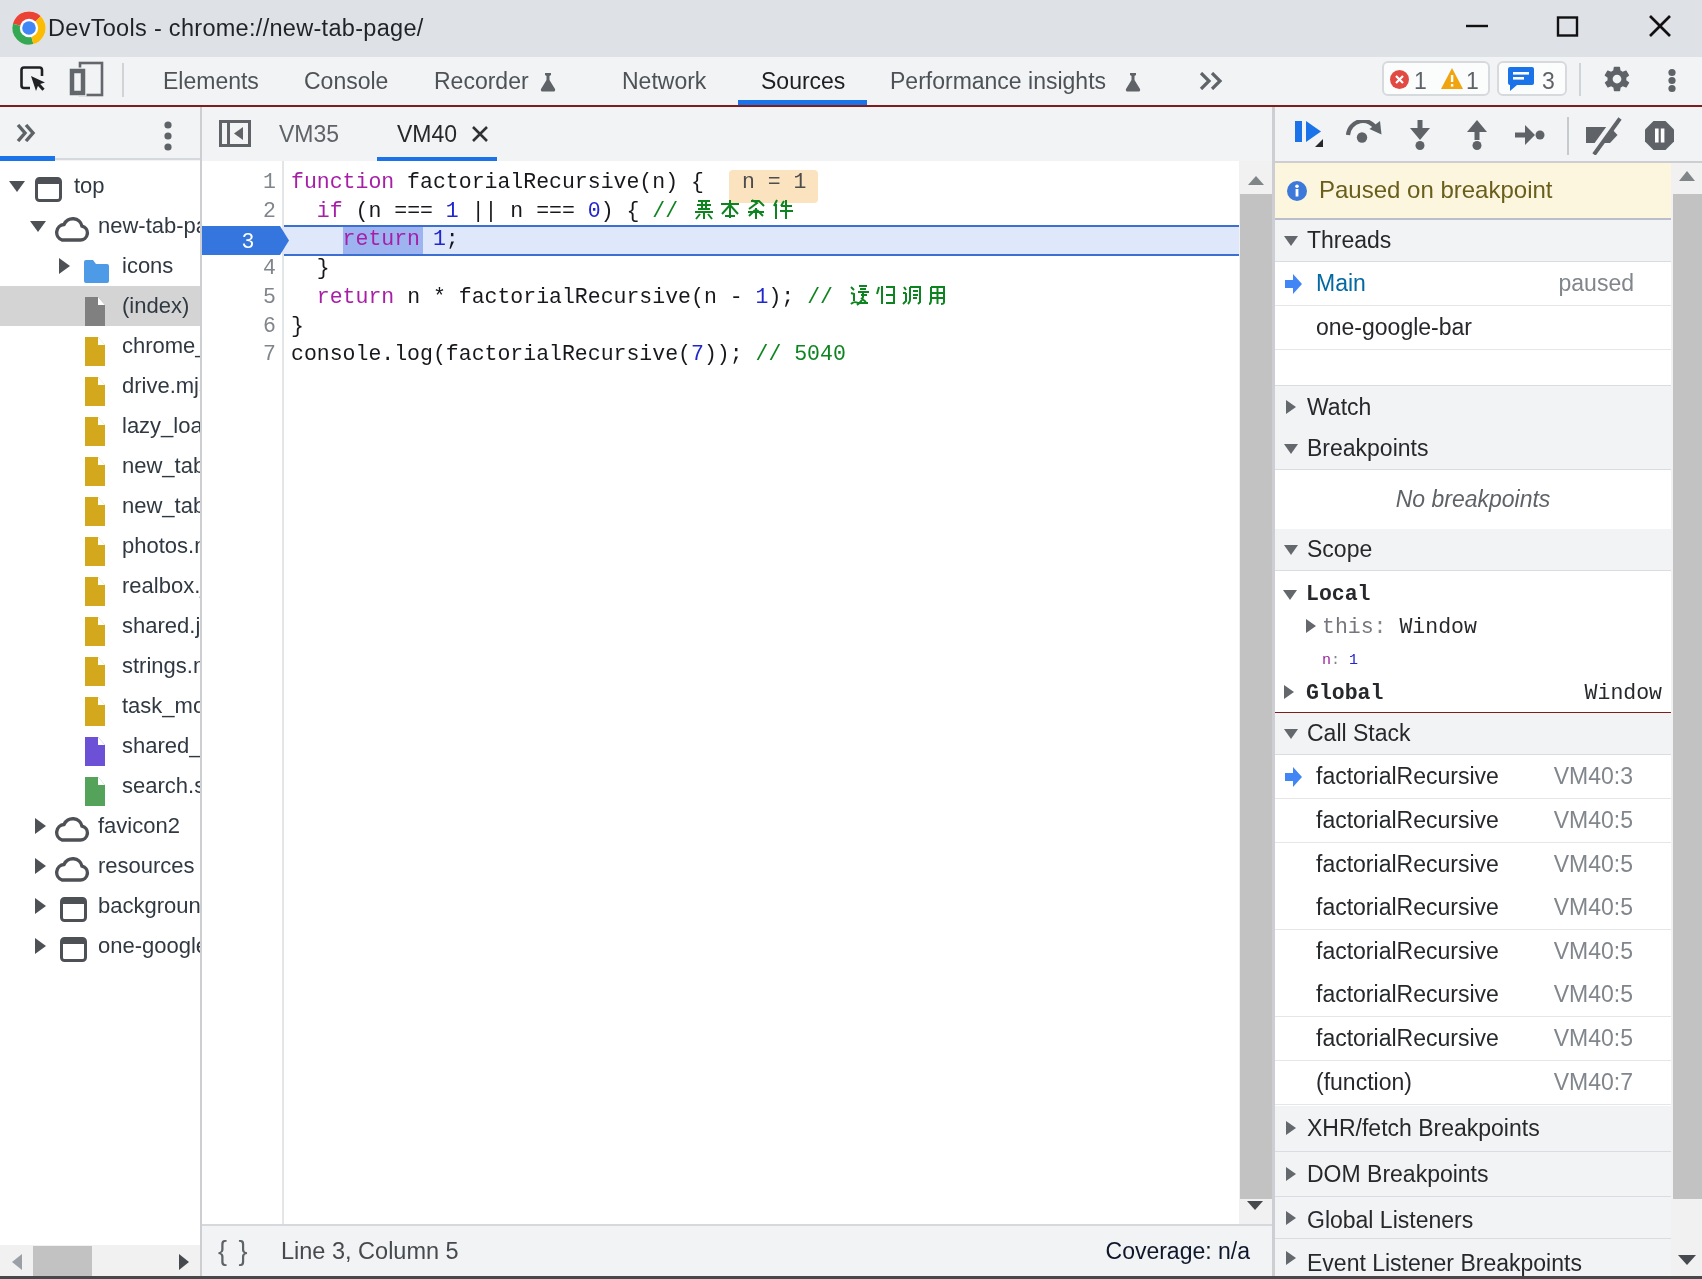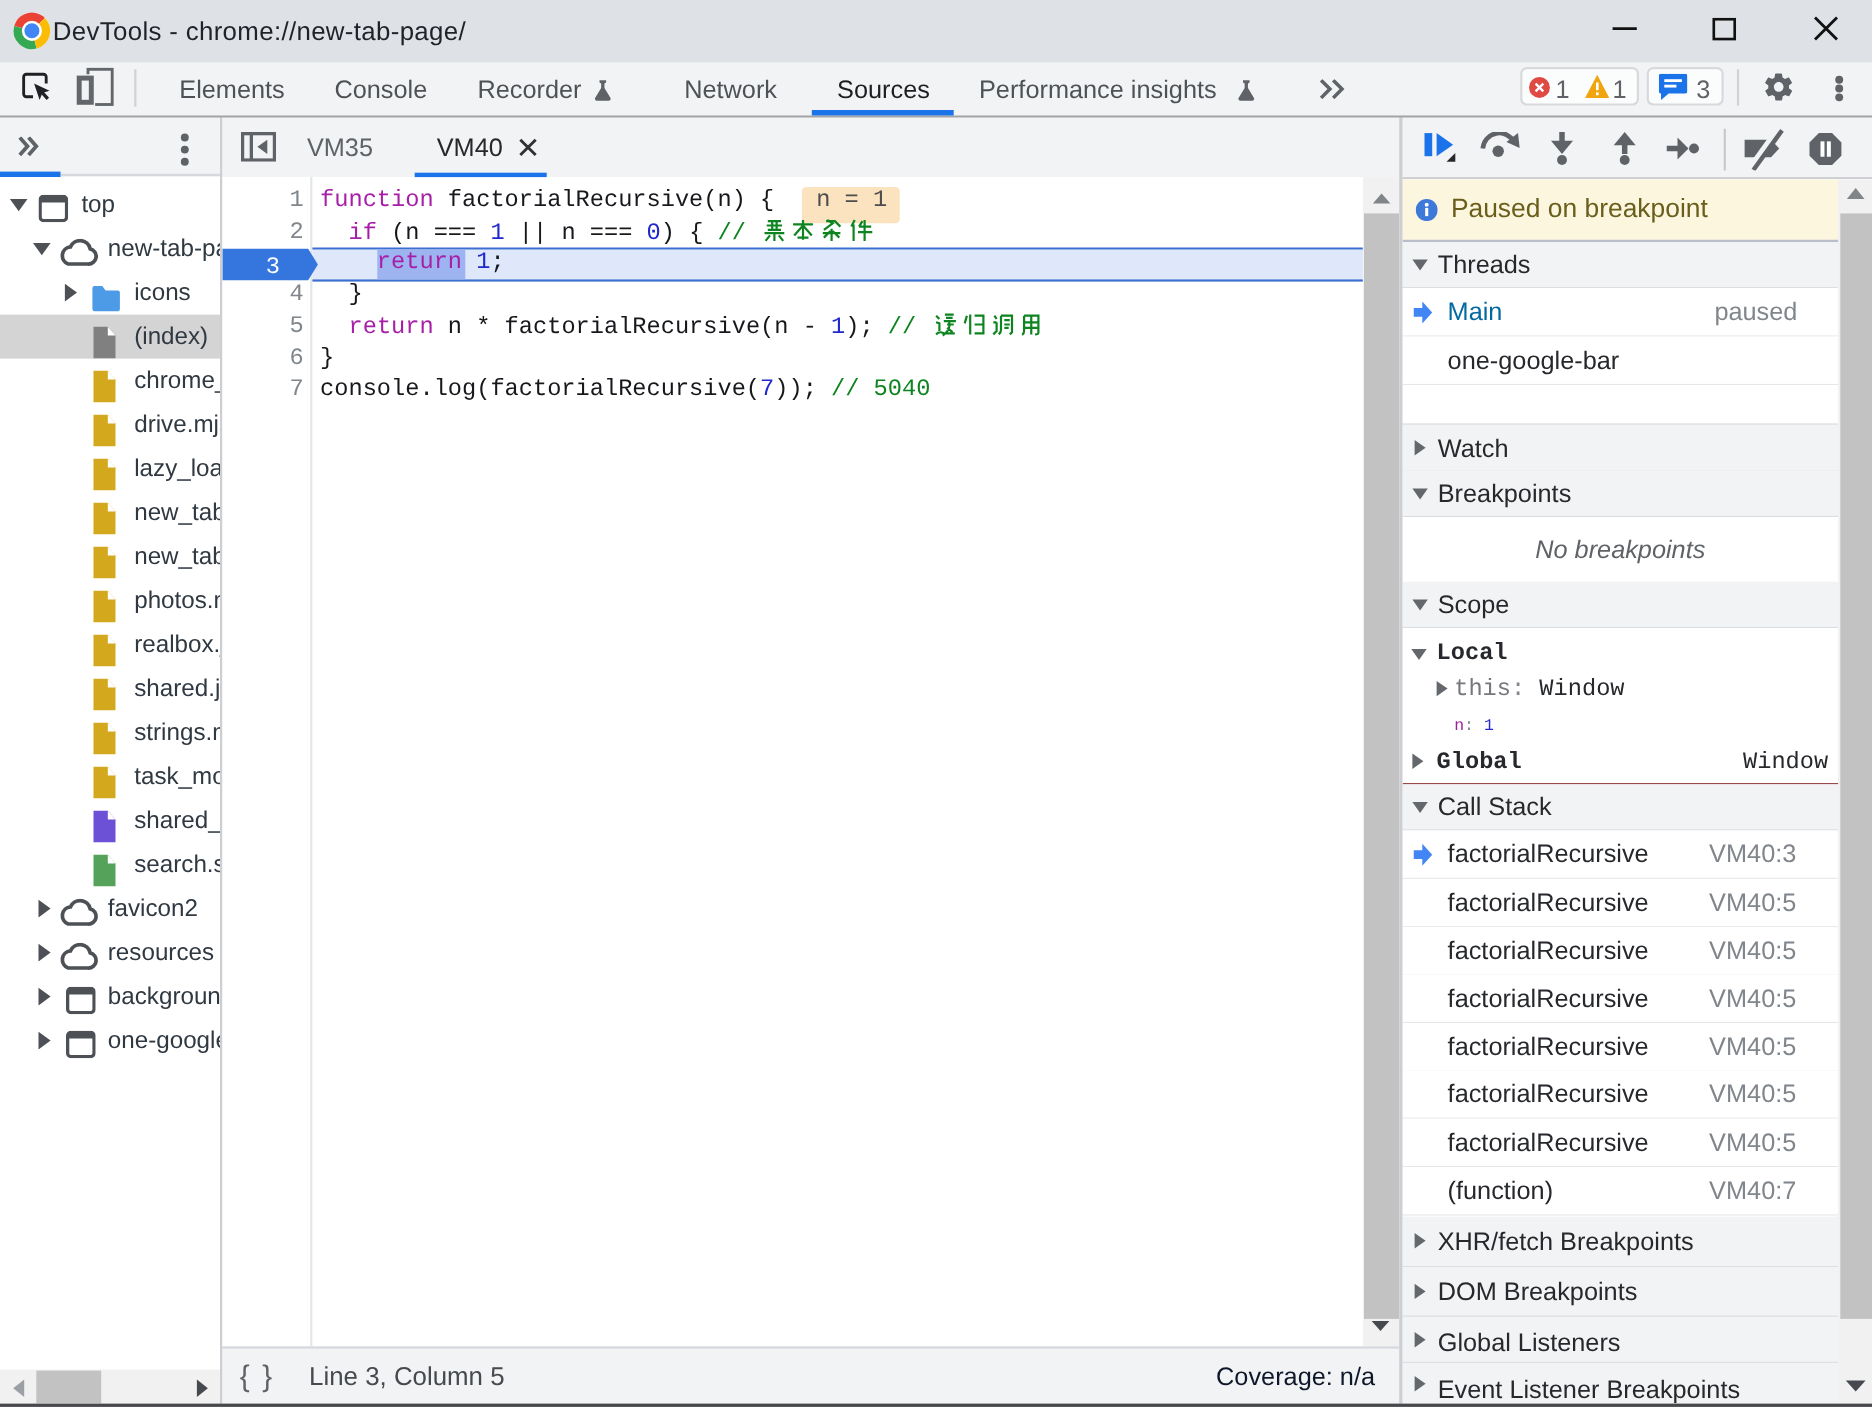--- a/index.html
+++ b/index.html
@@ -4,21 +4,21 @@
 <style>
   html,body{margin:0;padding:0;}
   body{width:1702px;height:1279px;overflow:hidden;position:relative;
        font-family:"Liberation Sans",sans-serif;background:#fff;
        -webkit-font-smoothing:antialiased;}
   .abs{position:absolute;}
   
   #titlebar{left:0;top:0;width:1702px;height:57px;background:#dee1e6;}
   #title-text{left:48px;top:0;height:57px;line-height:57px;font-size:23.5px;color:#1f2328;letter-spacing:0.3px;}
   
-  #toolbar{left:0;top:57px;width:1702px;height:48px;background:#f1f3f4;border-bottom:2px solid #a3a3a3;}
+  #toolbar{left:0;top:57px;width:1702px;height:48px;background:#f1f3f4;border-bottom:2px solid #7f1d1d;}
   .ttab{position:absolute;top:0;height:48px;line-height:48px;font-size:23px;color:#4e5256;}
   .vsep{position:absolute;width:2px;background:#d0d3d7;}
   
   #lefttabs{left:0;top:107px;width:200px;height:54px;background:#f1f3f4;}
   #edittabs{left:202px;top:107px;width:1070px;height:54px;background:#f1f3f4;}
   #dbgbar{left:1275px;top:107px;width:427px;height:56px;background:#f1f3f4;border-bottom:2px solid #ccced2;box-sizing:border-box;}
   .tabline{position:absolute;top:158px;height:2px;background:#d5d8dc;}
   .bluebar{position:absolute;height:5px;background:#1a73e8;}
   .etab{position:absolute;top:0;height:51px;line-height:54px;font-size:23px;color:#5f6368;}
   
@@ -304,21 +304,21 @@
     <span class="txt" style="top:0;height:41px;line-height:41px;">Breakpoints</span>
   </div>
   <div class="rrow" style="top:307px;height:59px;border-bottom:1px solid #d9dce0;">
     <span class="abs" style="left:0;width:396px;text-align:center;top:0;height:59px;line-height:59px;font-size:23px;font-style:italic;color:#5f6368;">No breakpoints</span>
   </div>
 
   <div class="sechead" style="top:366px;height:41px;">
     <div class="tri down" style="top:16px"></div>
     <span class="txt" style="top:0;height:41px;line-height:41px;">Scope</span>
   </div>
-  <div class="rrow" style="top:408px;height:141px;border-bottom:1px solid #7f1d1d;padding-left:12px;">
+  <div class="rrow" style="top:408px;height:141px;border-bottom:5px solid #7f1d1d;padding-left:12px;">
     <div class="abs" style="left:0;top:7px;width:396px;height:33px;">
       <div class="tri down" style="left:8px;top:12px;border-left:7px solid transparent;border-right:7px solid transparent;border-top:10px solid #64686c;"></div>
       <span class="abs mono" style="left:31px;top:0;height:33px;line-height:33px;font-size:21.5px;font-weight:bold;color:#26282b;">Local</span>
     </div>
     <div class="abs" style="left:0;top:40px;width:396px;height:33px;">
       <div class="tri right" style="left:31px;top:8px;border-top:7px solid transparent;border-bottom:7px solid transparent;border-left:10px solid #64686c;"></div>
       <span class="abs mono" style="left:47px;top:0;height:33px;line-height:33px;font-size:21.5px;"><span style="color:#76767d">this</span><span style="color:#80868b">: </span><span style="color:#26282b">Window</span></span>
     </div>
     <div class="abs" style="left:0;top:73px;width:396px;height:33px;">
       <span class="abs mono" style="left:47px;top:0;height:33px;line-height:33px;font-size:15px;"><span style="color:#9c1f9c">n</span><span style="color:#80868b">: </span><span style="color:#2327cd">1</span></span>

